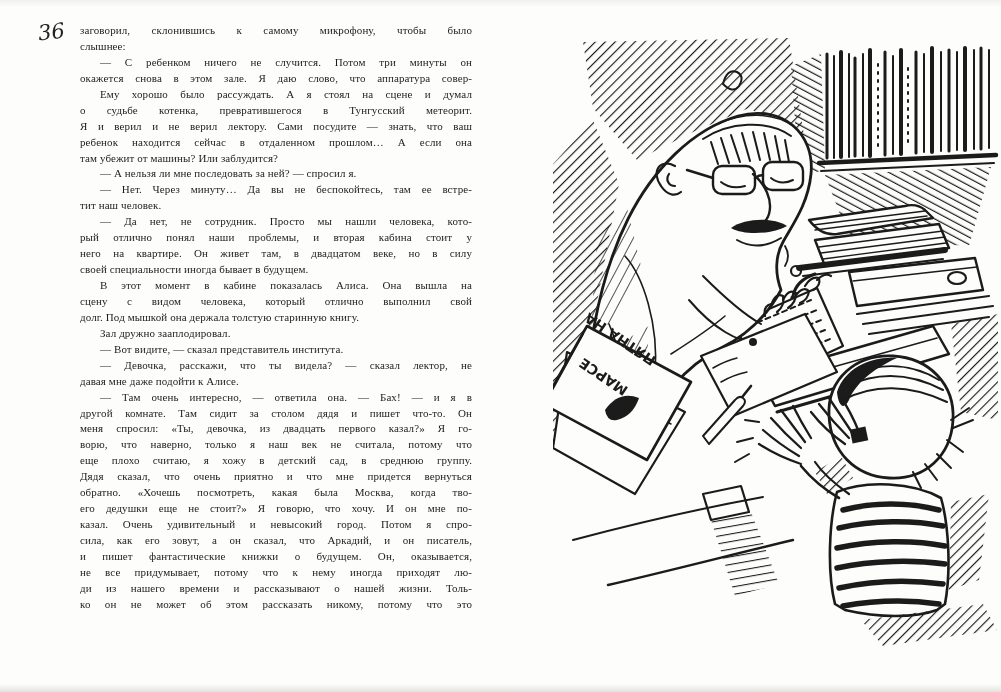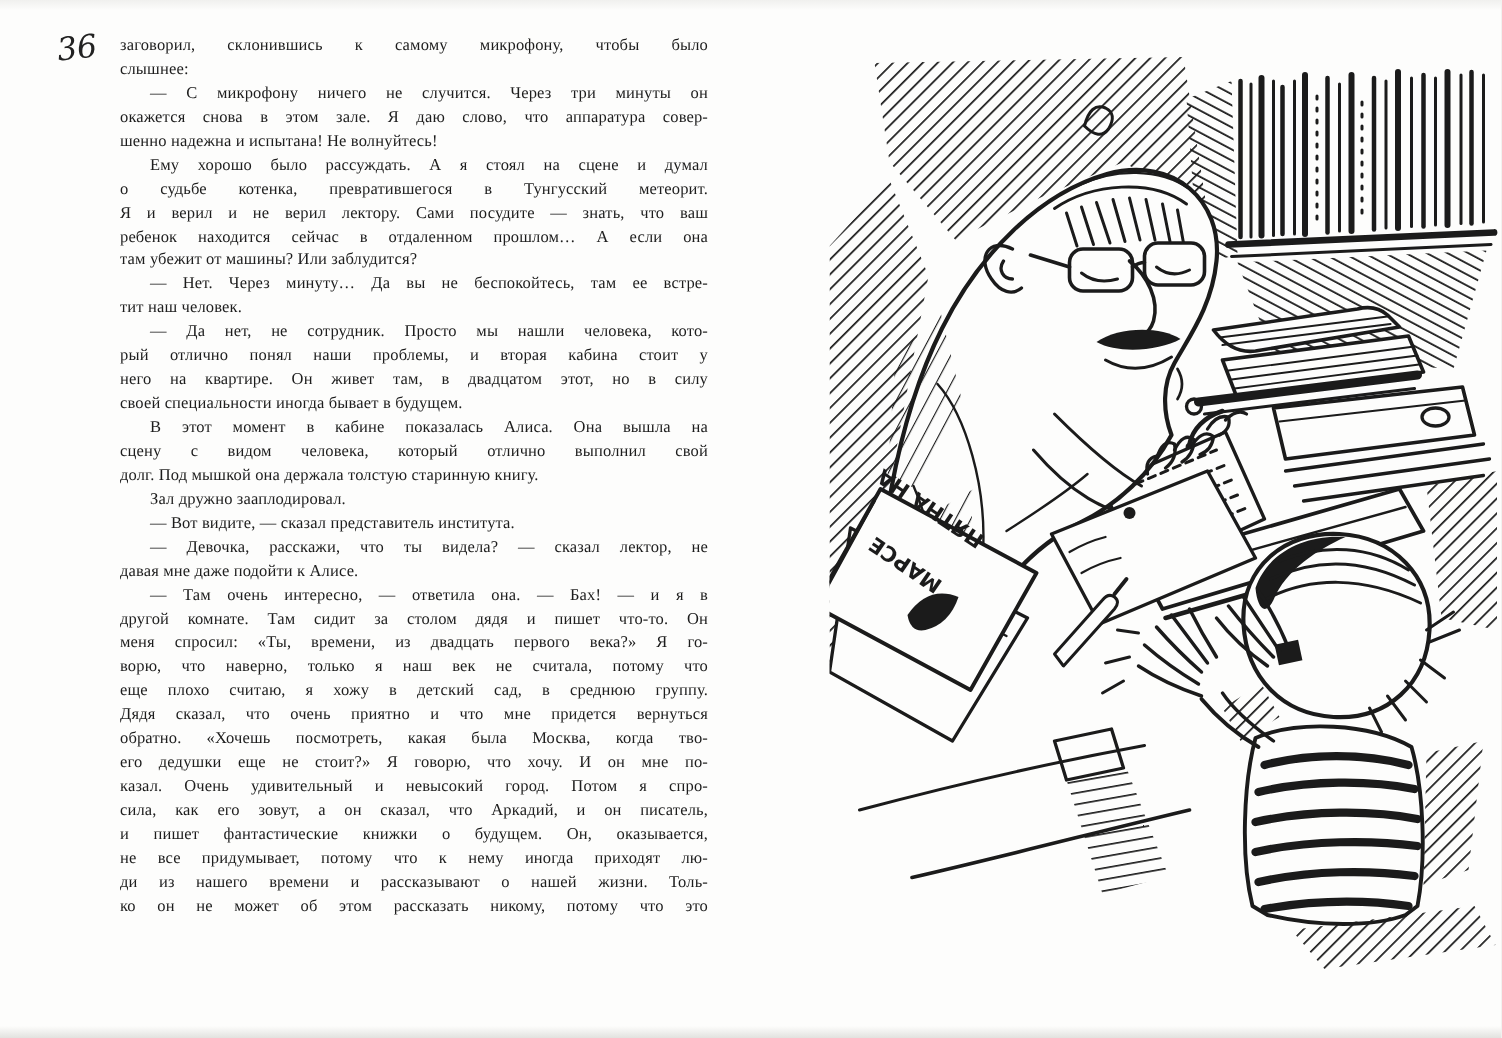--- a/index.html
+++ b/index.html
@@ -28,44 +28,44 @@
 </head>
 <body>
 
 <div class="spread">
 
   <div class="pageno">36</div>
 
   <div class="text-col">
       <div class="line just">заговорил, склонившись к самому микрофону, чтобы было</div>
       <div class="line">слышнее:</div>
-      <div class="line just ind">— С микрофону ничего не случится. Через три минуты он</div>
+      <div class="line just ind">— С ребенком ничего не случится. Потом три минуты он</div>
       <div class="line just">окажется снова в этом зале. Я даю слово, что аппаратура совер-</div>
-      <div class="line">шенно надежна и испытана! Не волнуйтесь!</div>
       <div class="line just ind">Ему хорошо было рассуждать. А я стоял на сцене и думал</div>
       <div class="line just">о судьбе котенка, превратившегося в Тунгусский метеорит.</div>
       <div class="line just">Я и верил и не верил лектору. Сами посудите — знать, что ваш</div>
       <div class="line just">ребенок находится сейчас в отдаленном прошлом… А если она</div>
       <div class="line">там убежит от машины? Или заблудится?</div>
+      <div class="line ind">— А нельзя ли мне последовать за ней? — спросил я.</div>
       <div class="line just ind">— Нет. Через минуту… Да вы не беспокойтесь, там ее встре-</div>
       <div class="line">тит наш человек.</div>
       <div class="line just ind">— Да нет, не сотрудник. Просто мы нашли человека, кото-</div>
       <div class="line just">рый отлично понял наши проблемы, и вторая кабина стоит у</div>
-      <div class="line just">него на квартире. Он живет там, в двадцатом этот, но в силу</div>
+      <div class="line just">него на квартире. Он живет там, в двадцатом веке, но в силу</div>
       <div class="line">своей специальности иногда бывает в будущем.</div>
       <div class="line just ind">В этот момент в кабине показалась Алиса. Она вышла на</div>
       <div class="line just">сцену с видом человека, который отлично выполнил свой</div>
       <div class="line">долг. Под мышкой она держала толстую старинную книгу.</div>
       <div class="line ind">Зал дружно зааплодировал.</div>
       <div class="line ind">— Вот видите, — сказал представитель института.</div>
       <div class="line just ind">— Девочка, расскажи, что ты видела? — сказал лектор, не</div>
       <div class="line">давая мне даже подойти к Алисе.</div>
       <div class="line just ind">— Там очень интересно, — ответила она. — Бах! — и я в</div>
       <div class="line just">другой комнате. Там сидит за столом дядя и пишет что-то. Он</div>
-      <div class="line just">меня спросил: «Ты, времени, из двадцать первого века?» Я го-</div>
+      <div class="line just">меня спросил: «Ты, девочка, из двадцать первого казал?» Я го-</div>
       <div class="line just">ворю, что наверно, только я наш век не считала, потому что</div>
       <div class="line just">еще плохо считаю, я хожу в детский сад, в среднюю группу.</div>
       <div class="line just">Дядя сказал, что очень приятно и что мне придется вернуться</div>
       <div class="line just">обратно. «Хочешь посмотреть, какая была Москва, когда тво-</div>
       <div class="line just">его дедушки еще не стоит?» Я говорю, что хочу. И он мне по-</div>
       <div class="line just">казал. Очень удивительный и невысокий город. Потом я спро-</div>
       <div class="line just">сила, как его зовут, а он сказал, что Аркадий, и он писатель,</div>
       <div class="line just">и пишет фантастические книжки о будущем. Он, оказывается,</div>
       <div class="line just">не все придумывает, потому что к нему иногда приходят лю-</div>
       <div class="line just">ди из нашего времени и рассказывают о нашей жизни. Толь-</div>

